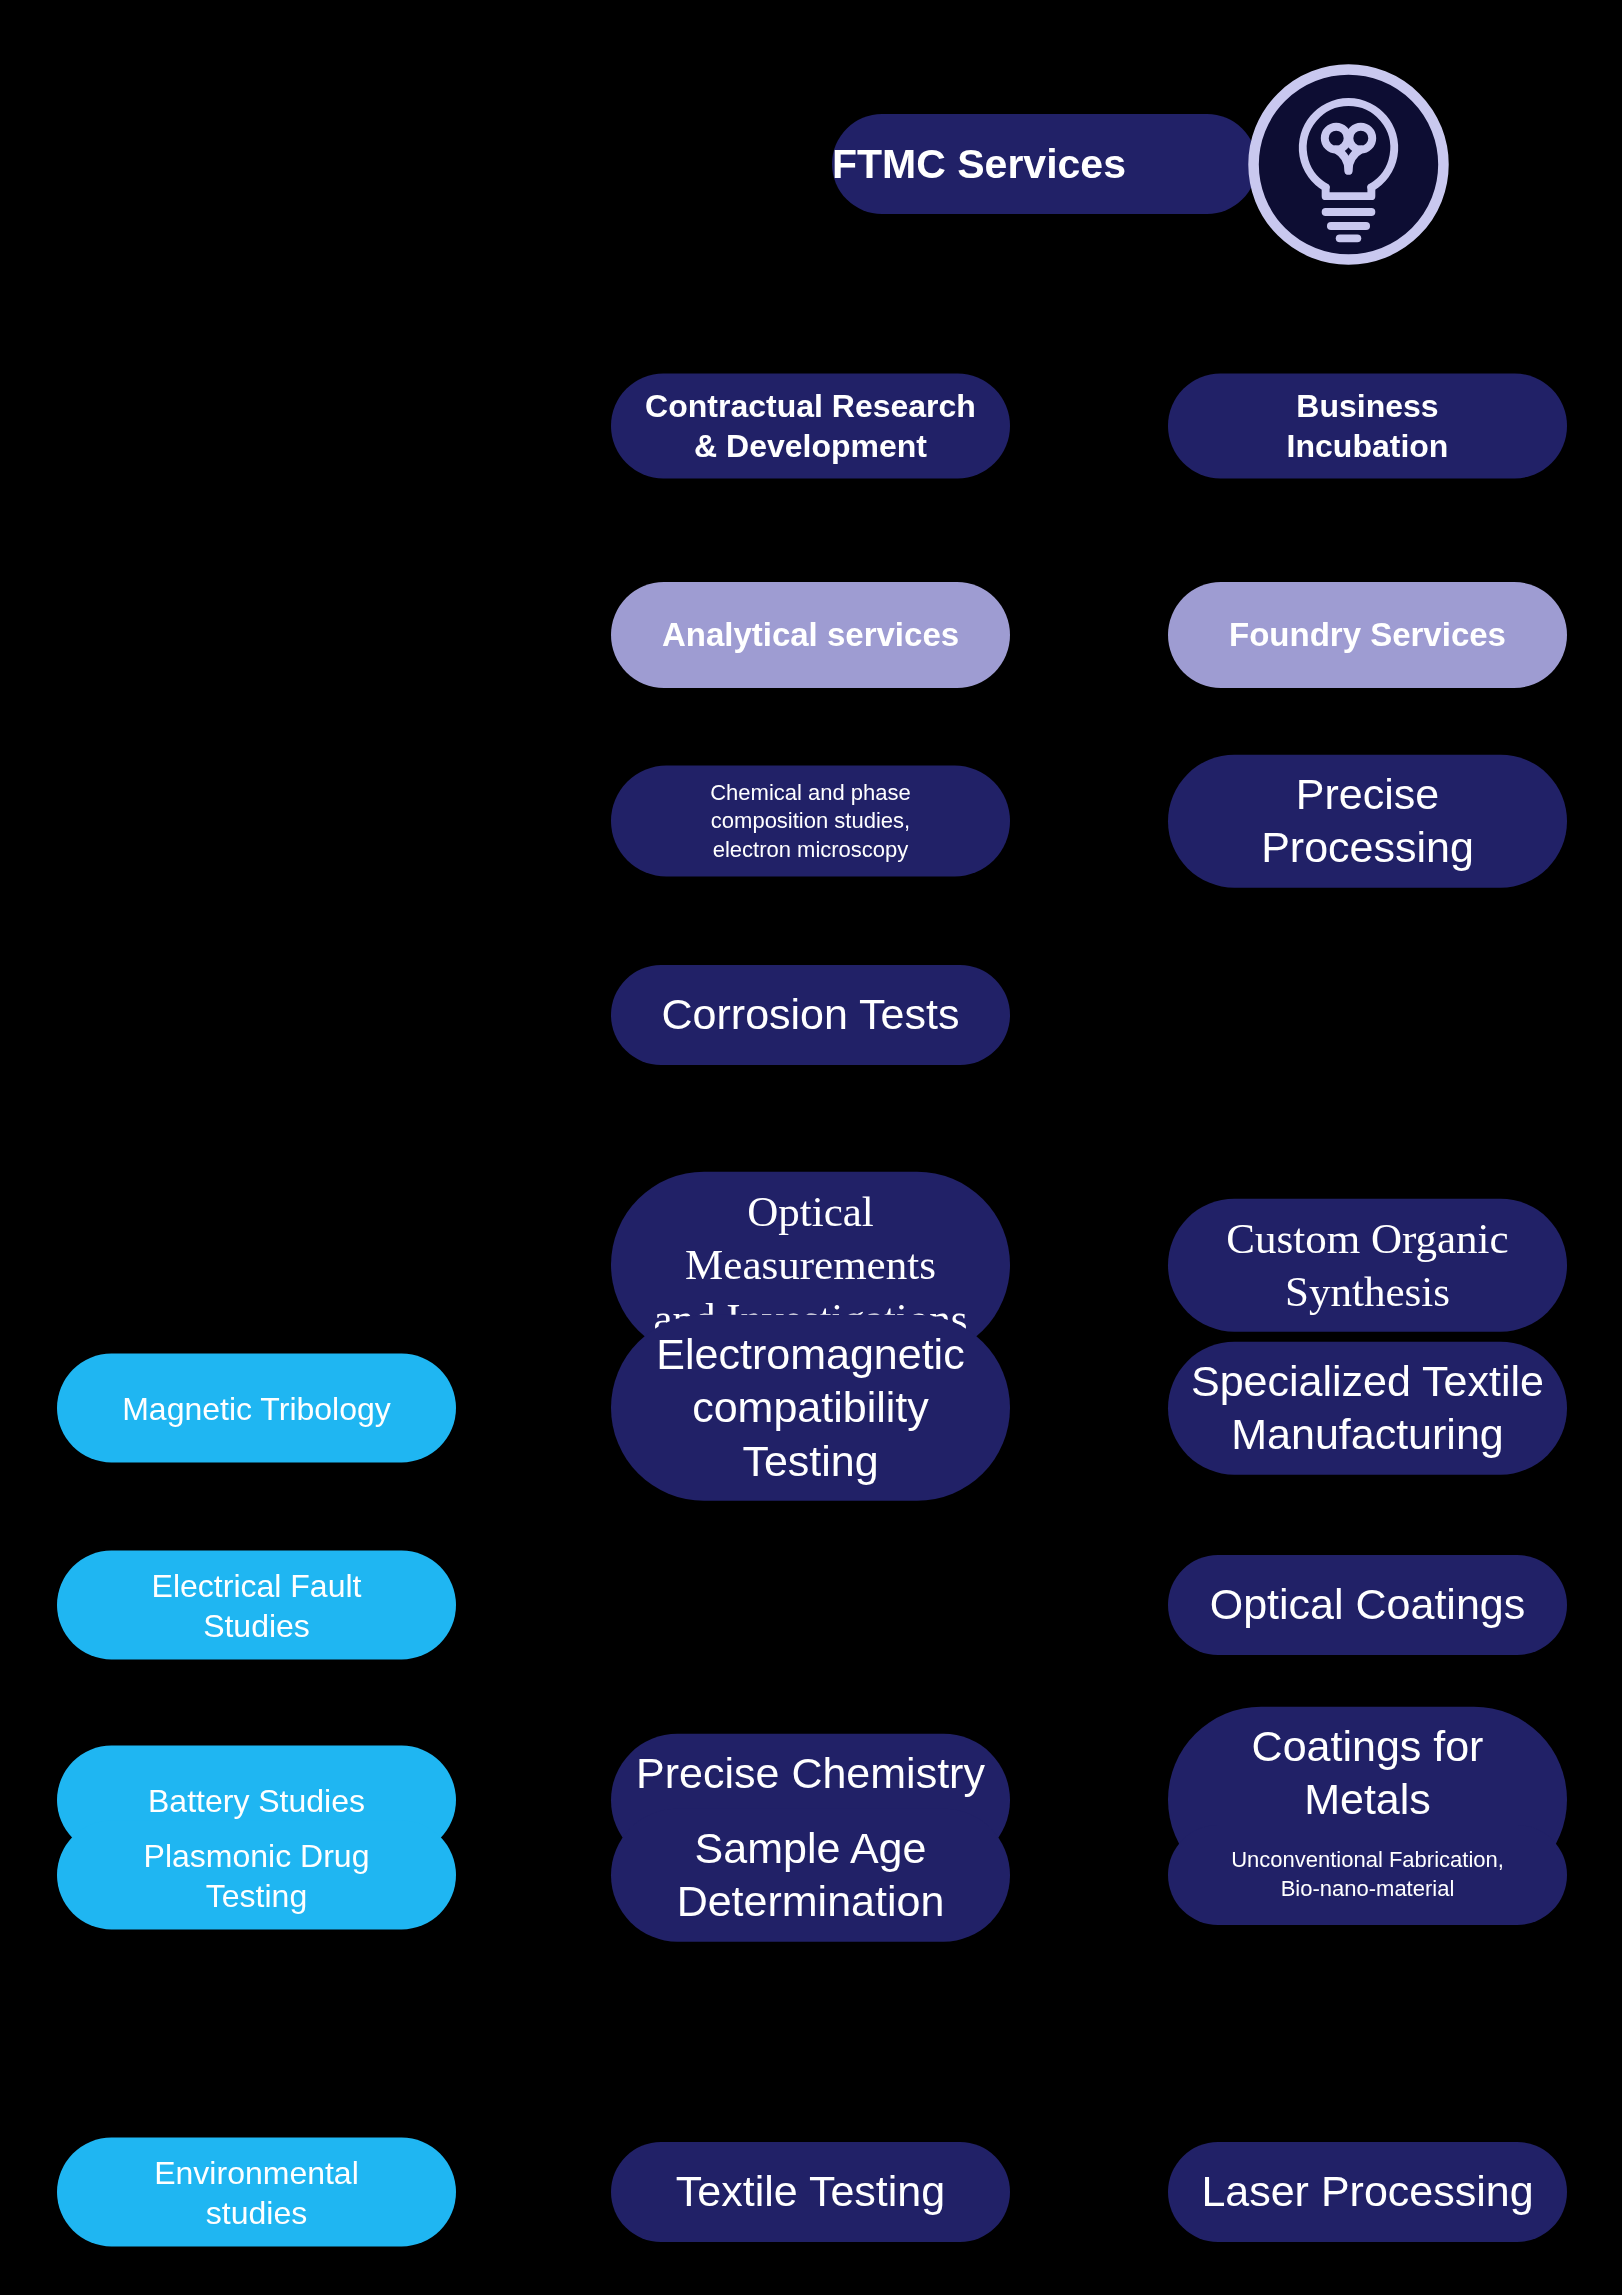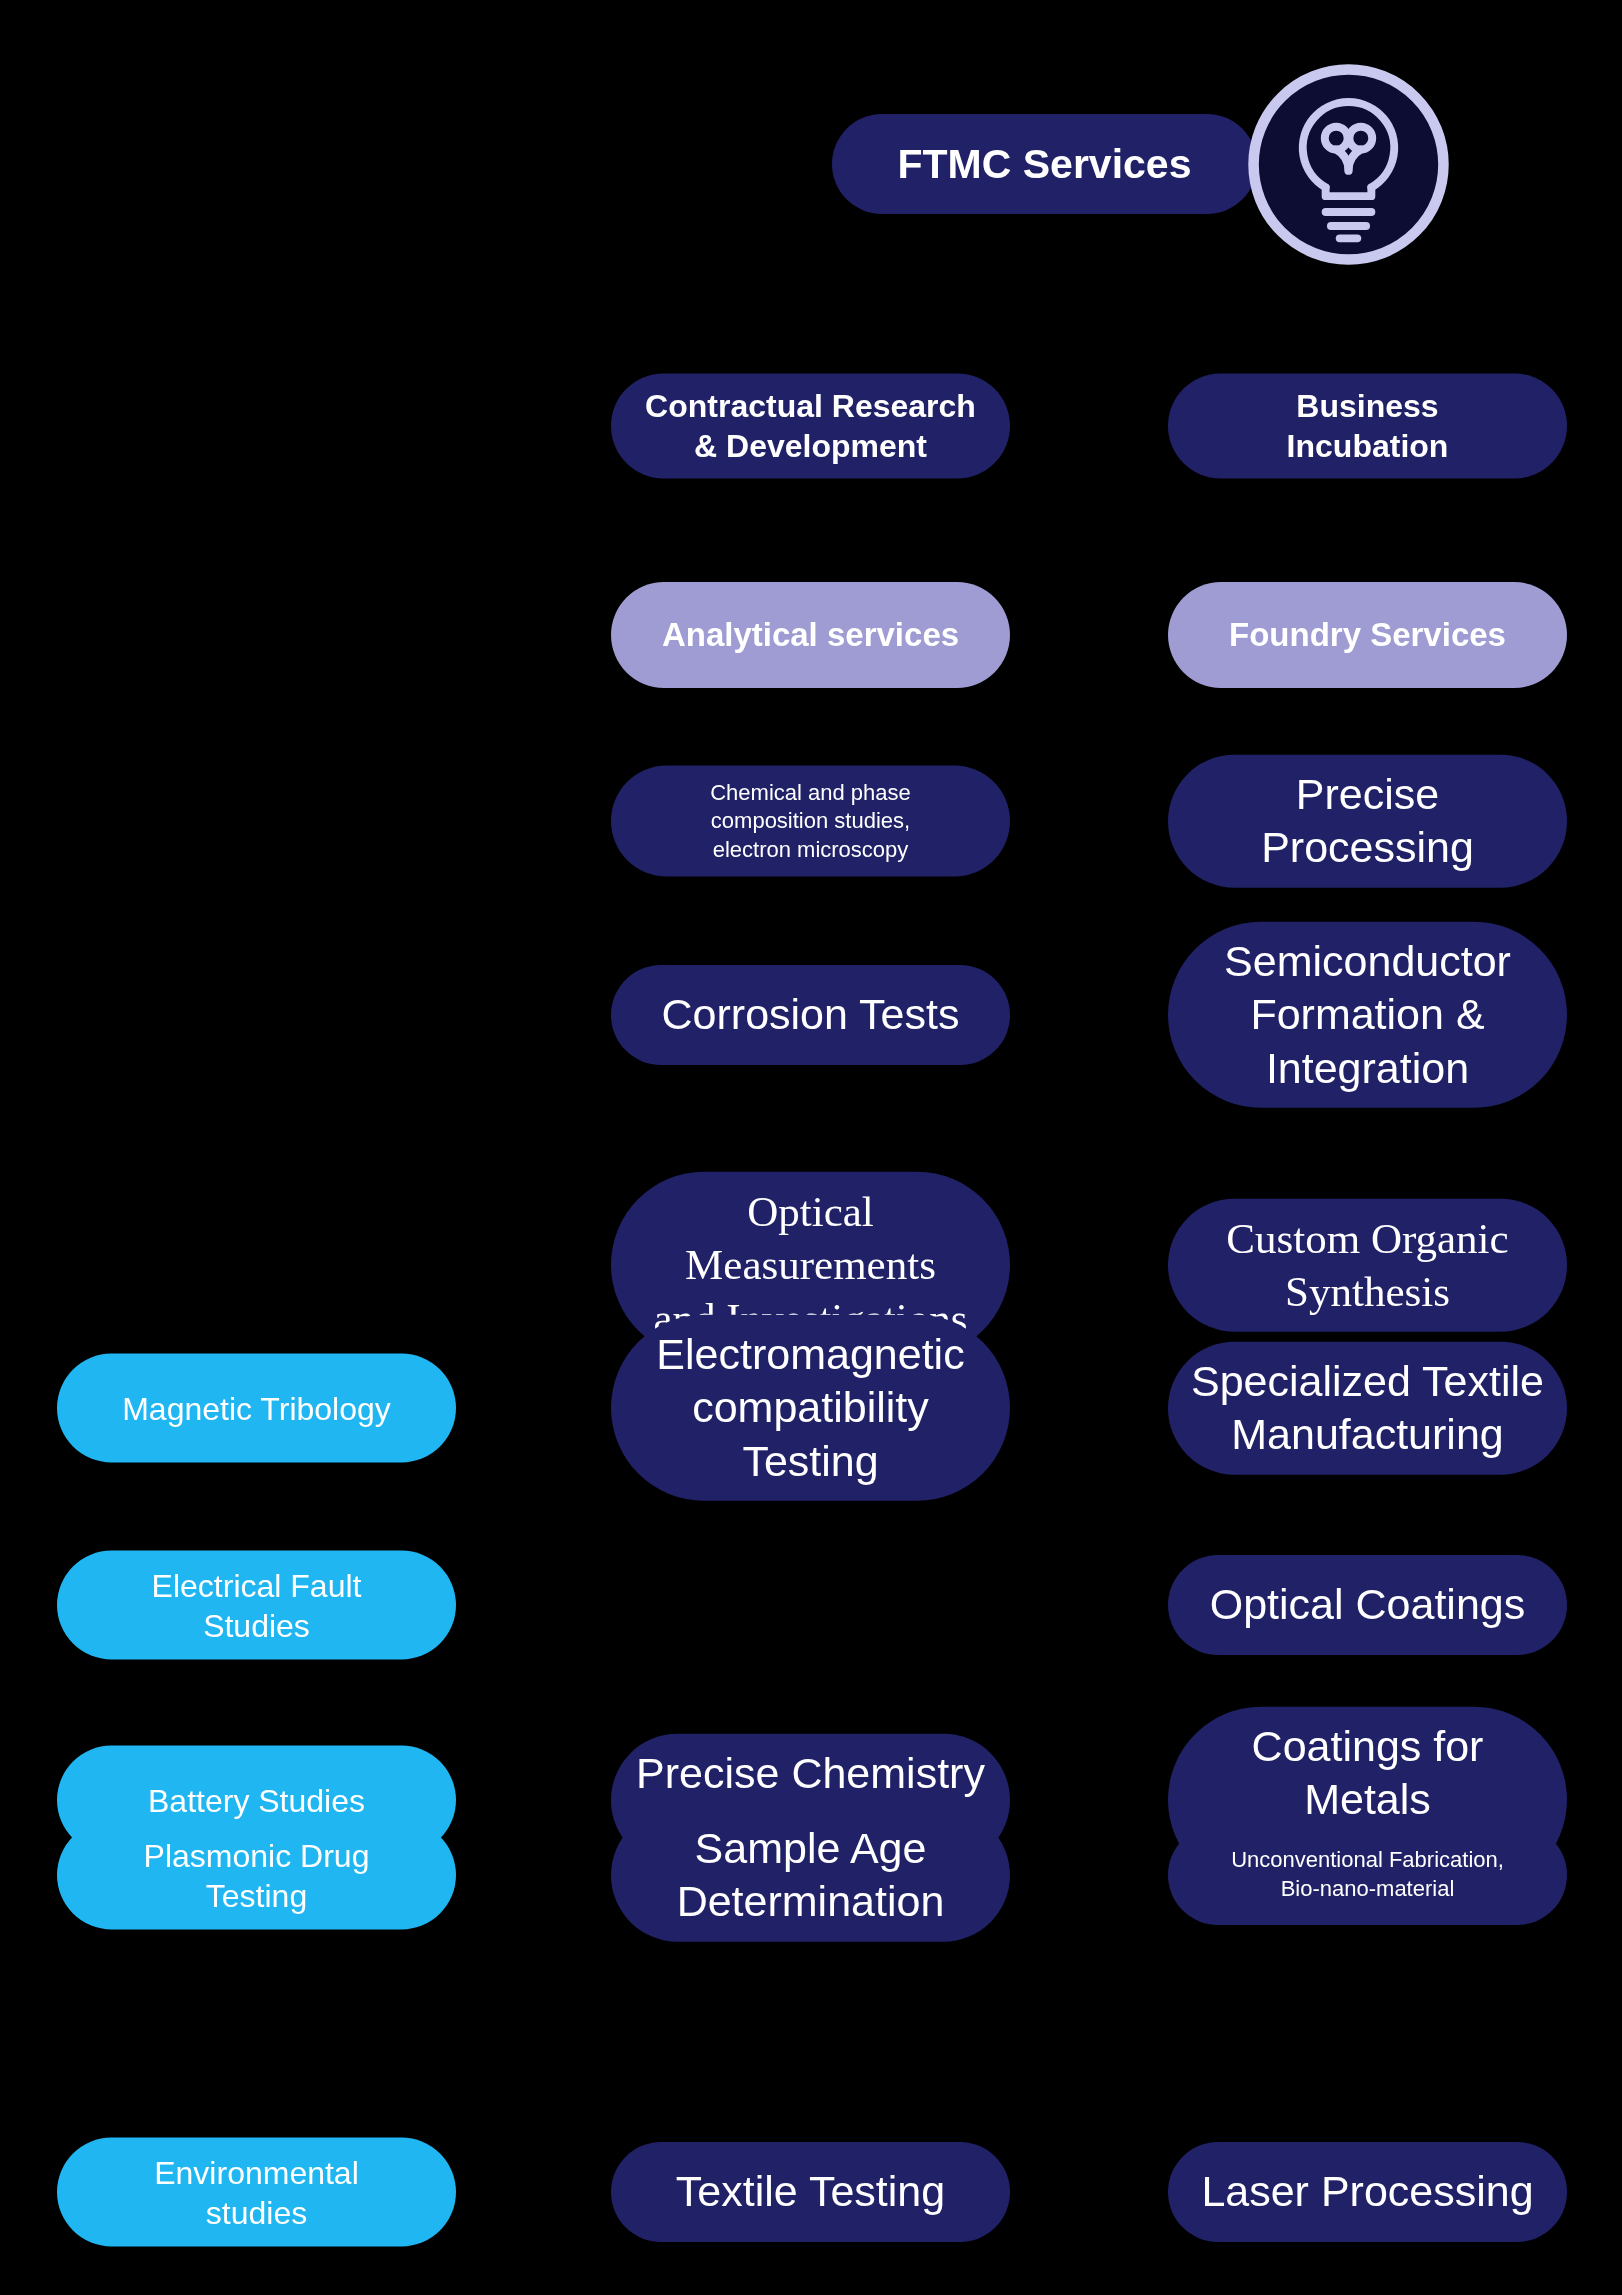--- a/index.html
+++ b/index.html
@@ -62,21 +62,20 @@
     position: absolute;
     left: 832px;
     top: 164px;
     transform: translateY(-50%);
     width: 425px;
     height: 100px;
     background: #212167;
     border-radius: 573px;
     display: flex;
     align-items: center;
-    justify-content: center;
     font-size: 41px;
     font-weight: 700;
     color: #ffffff;
   }
   .bulb-badge {
     position: absolute;
     left: 1243px;
     top: 59px;
     width: 211px;
     height: 211px;
@@ -123,22 +122,20 @@
   <div class="pill navy col-m row-6">Precise Chemistry
 Analysis</div>
   <div class="pill navy col-m row-7">Sample Age
 Determination</div>
   <div class="pill navy col-m row-8">Textile Testing</div>
 
   <div class="pill navy hdr col-r row-h">Business
 Incubation</div>
   <div class="pill lav col-r row-c">Foundry Services</div>
   <div class="pill navy col-r row-1">Precise Processing</div>
-  <div class="pill navy col-r row-2">Semiconductor
-Formation &amp; Integration</div>
   <div class="pill navy col-r row-3">Custom Organic
 Synthesis</div>
   <div class="pill navy col-r row-4">Specialized Textile
 Manufacturing</div>
   <div class="pill navy col-r row-5">Optical Coatings</div>
   <div class="pill navy col-r row-6">Coatings for Metals
 and Dielectrics</div>
   <div class="pill navy small col-r row-7">Unconventional Fabrication,
 Bio-nano-material</div>
   <div class="pill navy col-r row-8">Laser Processing</div>

